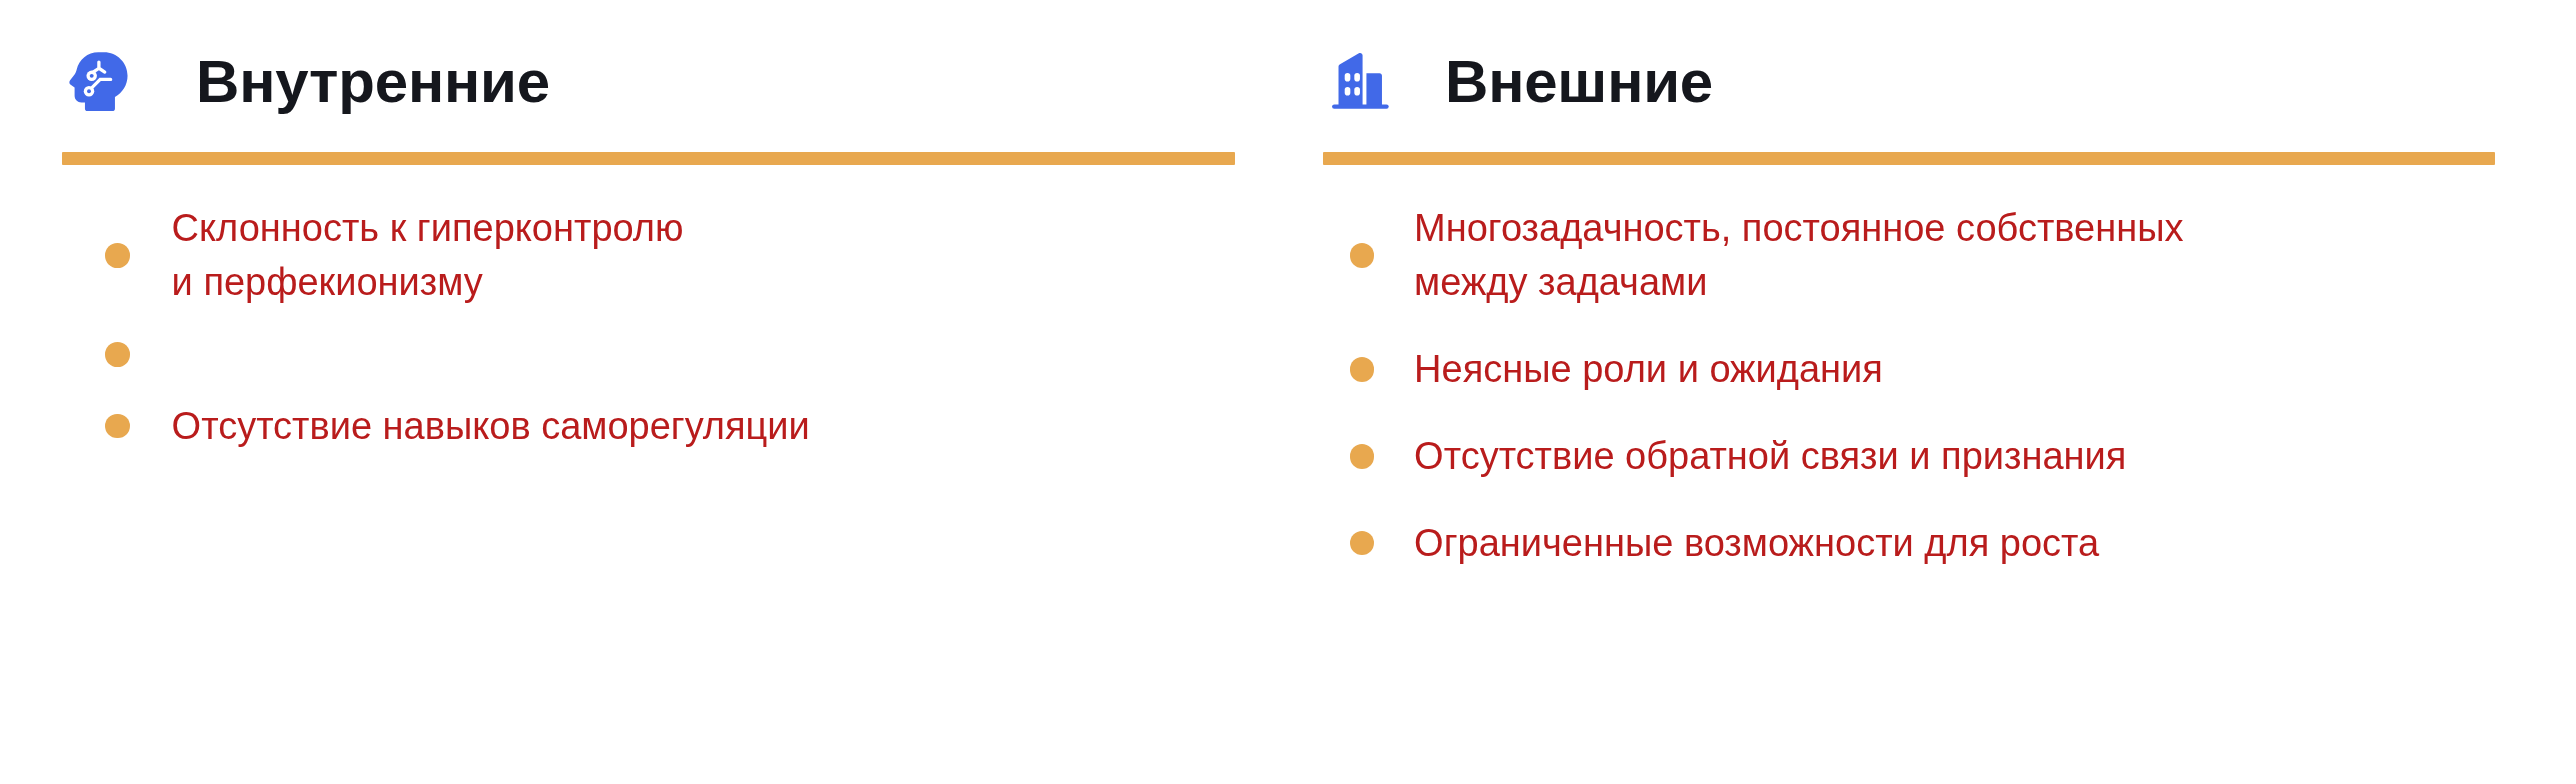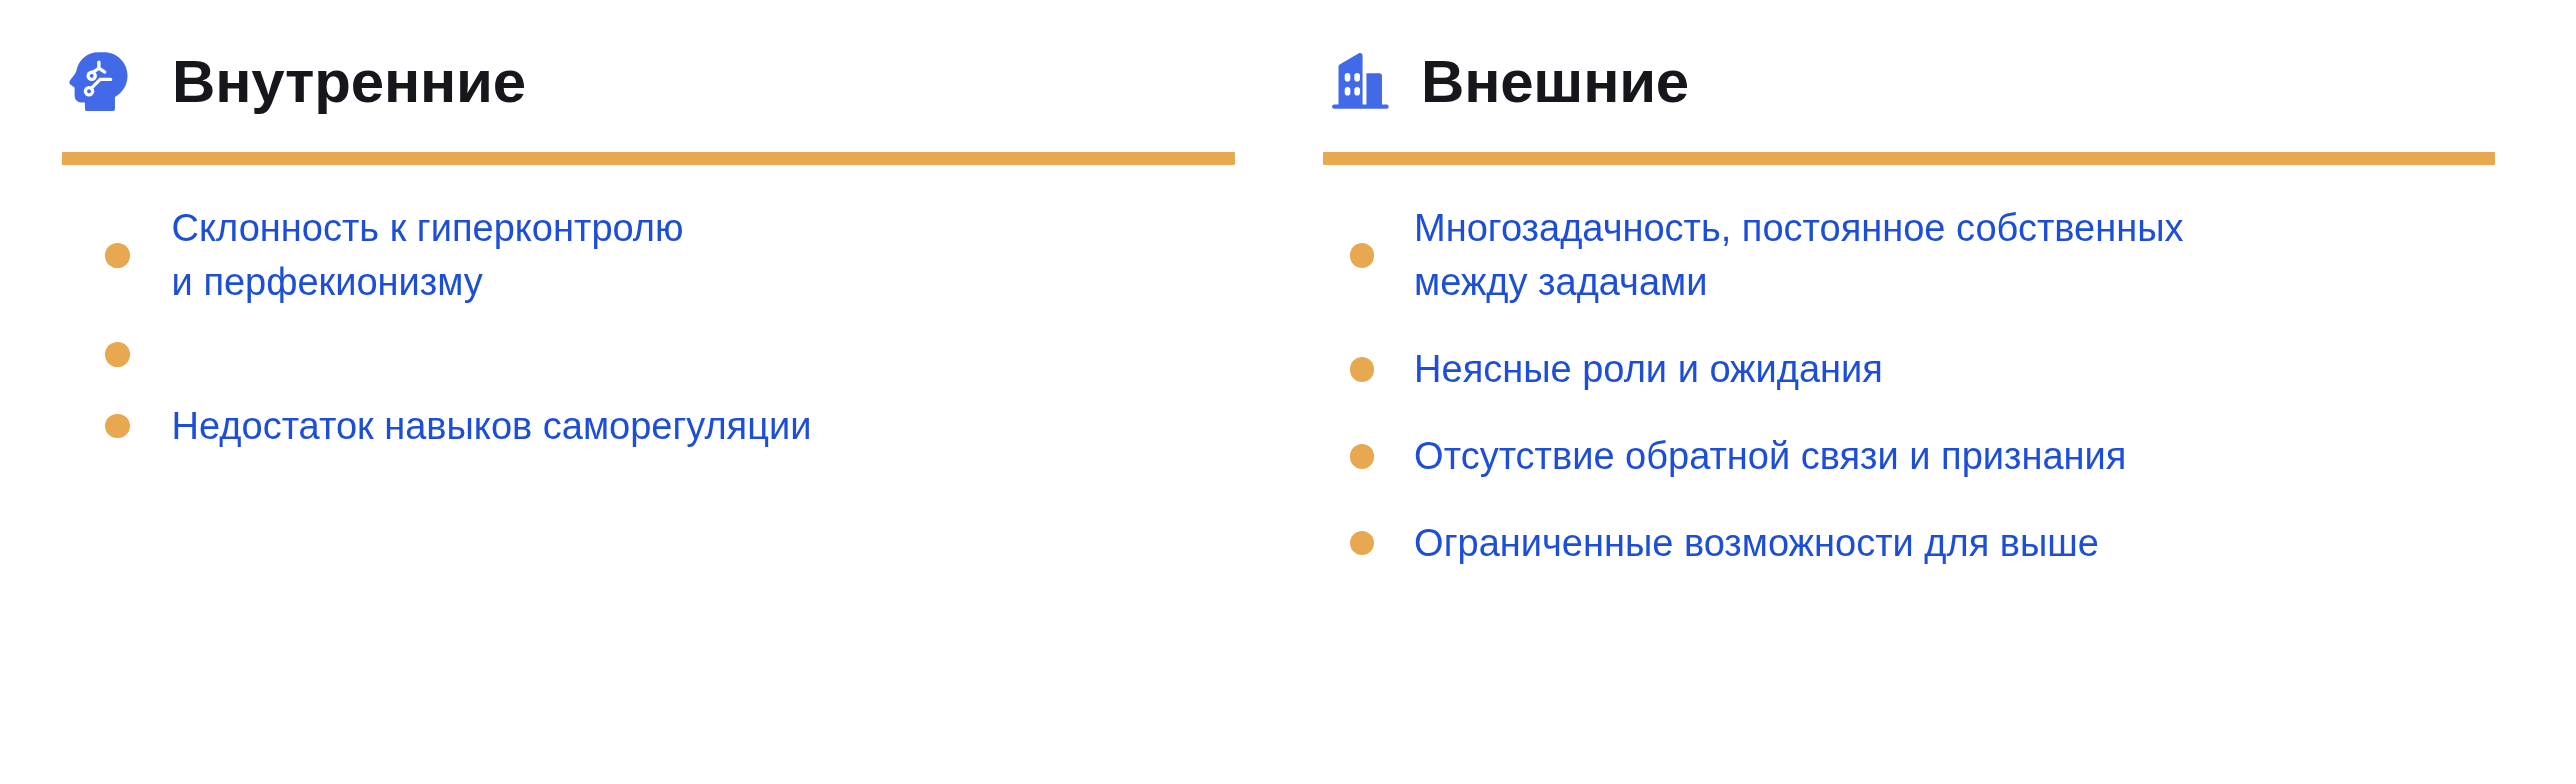--- a/index.html
+++ b/index.html
@@ -49,20 +49,21 @@
   .column--left .col-inner {
     width: 1173px;
   }
 
   
   .col-header {
     display: flex;
     flex-direction: row;
     align-items: center;
     height: 87px;
+    gap: 24px;
   }
   .col-icon {
     width: 72px;
     height: 72px;
     flex: 0 0 72px;
     display: flex;
     align-items: center;
     justify-content: center;
   }
   .col-icon svg {
@@ -110,21 +111,21 @@
     width: 24.6px;
     height: 24.6px;
     flex: 0 0 24.6px;
     border-radius: 50%;
     background: #e8a84f;
   }
   .bullet-text {
     margin-left: 42px;
     font-size: 38px;
     line-height: 1.44;
-    color: #1d4ed8;
+    color: #b91c1c;
     font-weight: 400;
     white-space: pre-line;
   }
   .column--right .bullet-text { margin-left: 40px; }
 </style>
 </head>
 <body>
 
 <div class="slide">
 
@@ -156,21 +157,21 @@
         <li class="bullet-item">
           <span class="bullet-dot"></span>
           <span class="bullet-text">Склонность к гиперконтролю
 и перфекионизму</span>
         </li>
         <li class="bullet-item">
           <span class="bullet-dot"></span>
         </li>
         <li class="bullet-item">
           <span class="bullet-dot"></span>
-          <span class="bullet-text">Недостаток навыков саморегуляции</span>
+          <span class="bullet-text">Отсутствие навыков саморегуляции</span>
         </li>
       </ul>
 
     </div>
   </section>
 
   <section class="column column--right">
     <div class="col-inner">
 
       <header class="col-header">
@@ -201,21 +202,21 @@
         <li class="bullet-item">
           <span class="bullet-dot"></span>
           <span class="bullet-text">Неясные роли и ожидания</span>
         </li>
         <li class="bullet-item">
           <span class="bullet-dot"></span>
           <span class="bullet-text">Отсутствие обратной связи и признания</span>
         </li>
         <li class="bullet-item">
           <span class="bullet-dot"></span>
-          <span class="bullet-text">Ограниченные возможности для выше</span>
+          <span class="bullet-text">Ограниченные возможности для роста</span>
         </li>
       </ul>
 
     </div>
   </section>
 
 </div>
 
 
 </body></html>

